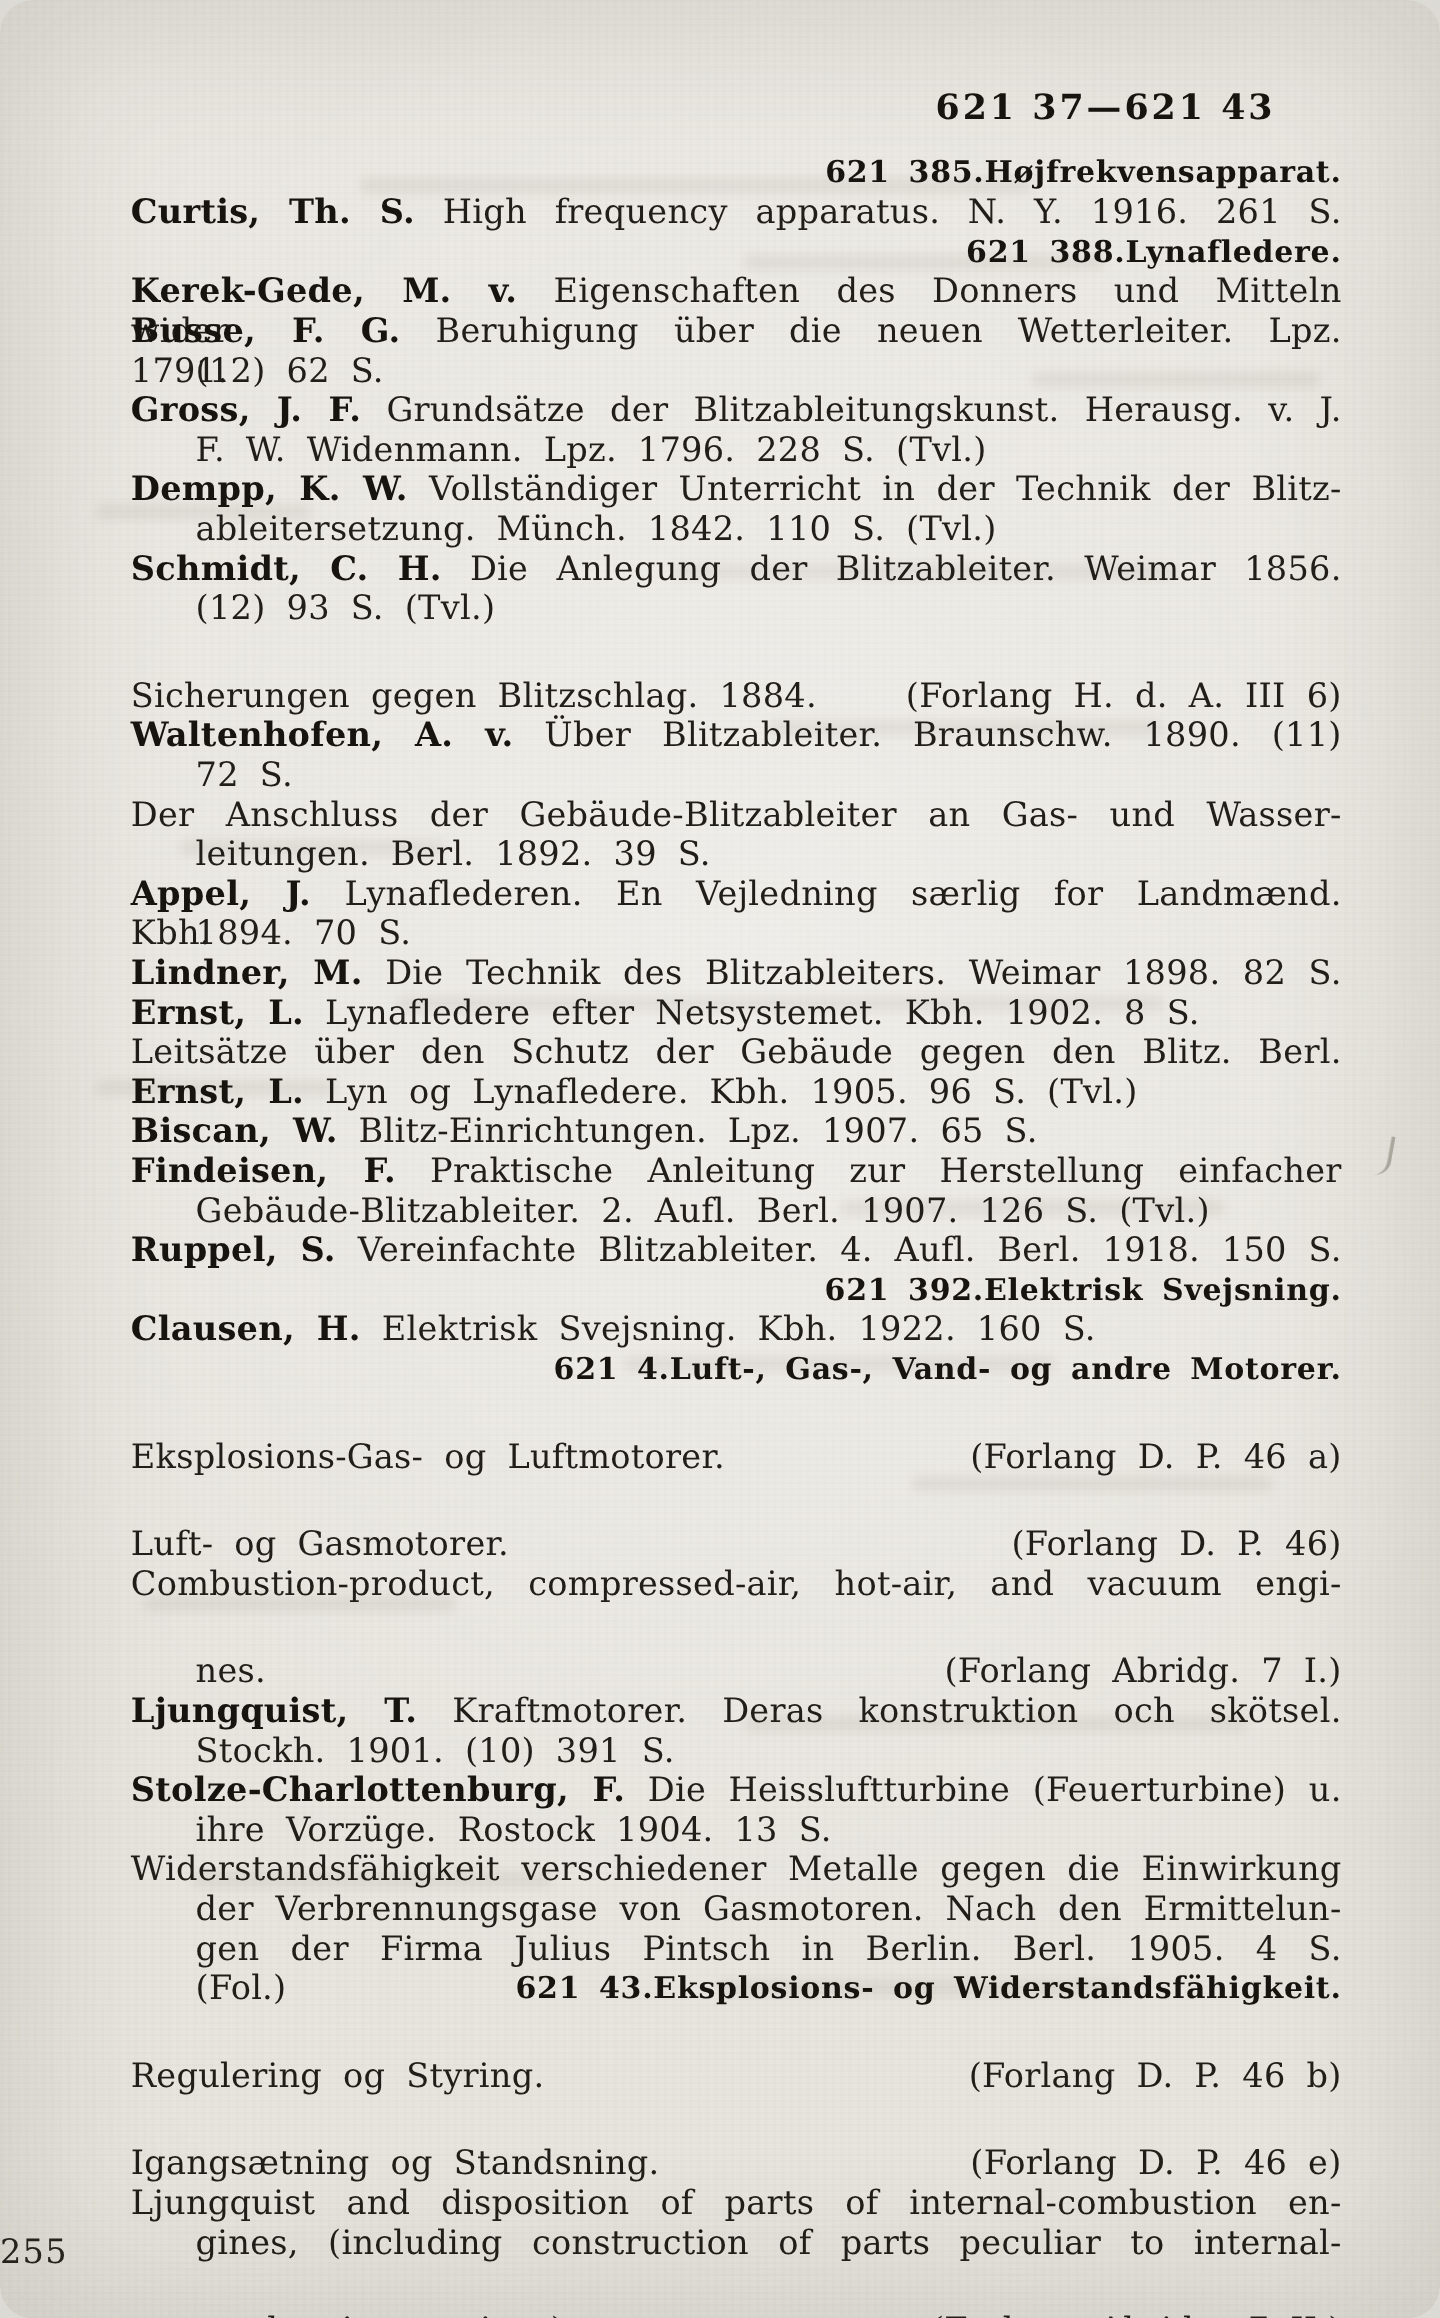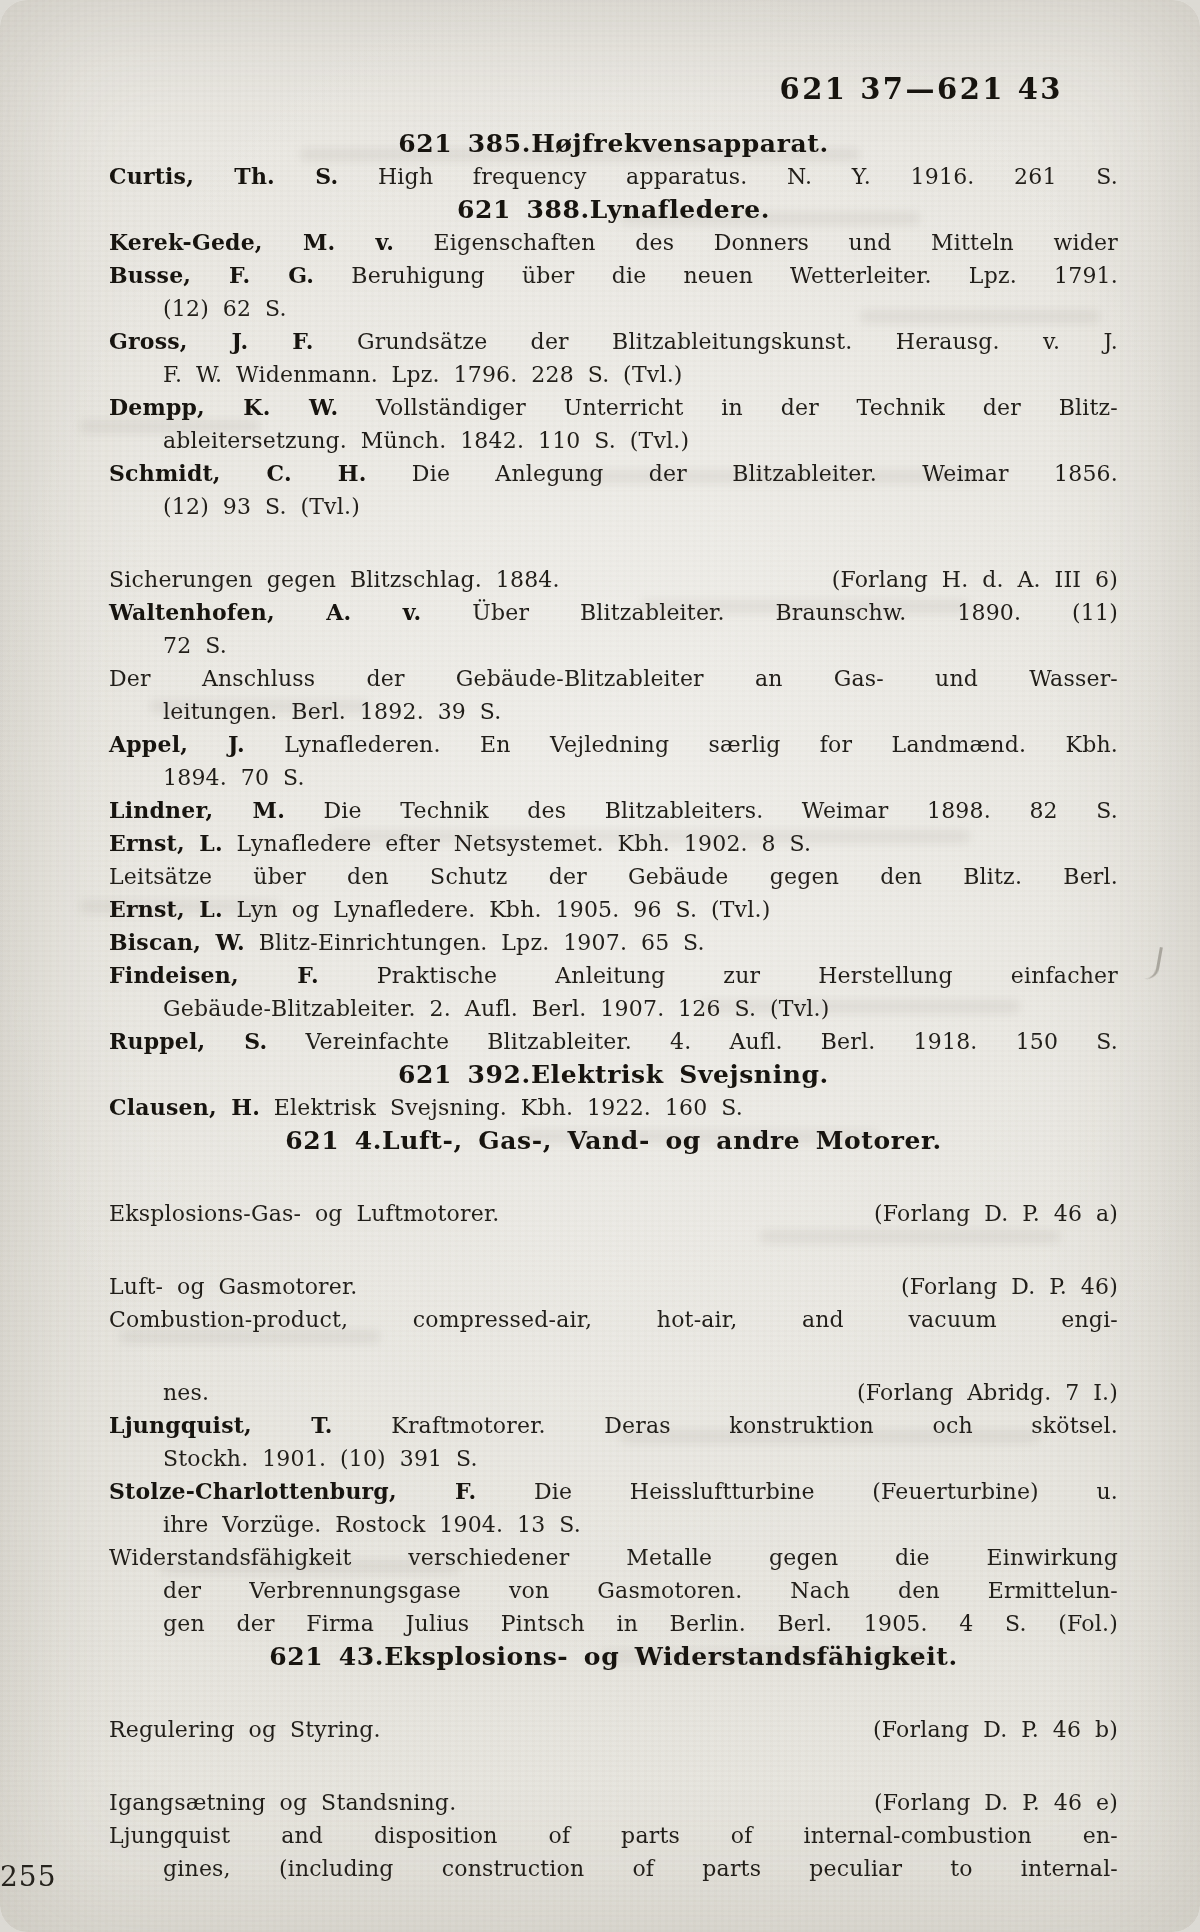--- a/index.html
+++ b/index.html
@@ -26,28 +26,28 @@
     position:absolute;right:40px;top:946px;width:12px;height:34px;
     border-right:3px solid rgba(70,64,52,0.35);border-radius:0 0 16px 2px;
     transform:rotate(10deg);filter:blur(0.6px);
   }
   .running-head{
     position:absolute;top:72px;right:137px;
     font-weight:bold;font-size:29px;letter-spacing:2.5px;color:#17140f;
   }
   .content{position:absolute;left:109px;top:127px;width:1009px;}
   .line{
-    height:33px;line-height:33px;font-size:22px;
+    height:33px;line-height:33px;font-size:28px;
     letter-spacing:0.2px;word-spacing:0.30em;white-space:nowrap;
   }
   .line.justify{white-space:normal;text-align:justify;text-align-last:justify;text-justify:inter-word;}
   .line.indent{padding-left:54px;}
   .line.split{display:flex;justify-content:space-between;white-space:nowrap;margin-top:40px;}
   .line.heading{
-    display:flex;justify-content:center;
+    display:flex;justify-content:flex-end;
     font-weight:bold;font-size:25px;letter-spacing:0.6px;color:#17140f;
     word-spacing:0.25em;
   }
   .author{font-weight:bold;color:#17140f;}
   .page-number{
     position:absolute;top:1860px;left:0;width:1156px;text-align:left;
     font-size:28px;letter-spacing:1px;color:#26231d;
   }
 </style>
 </head>

